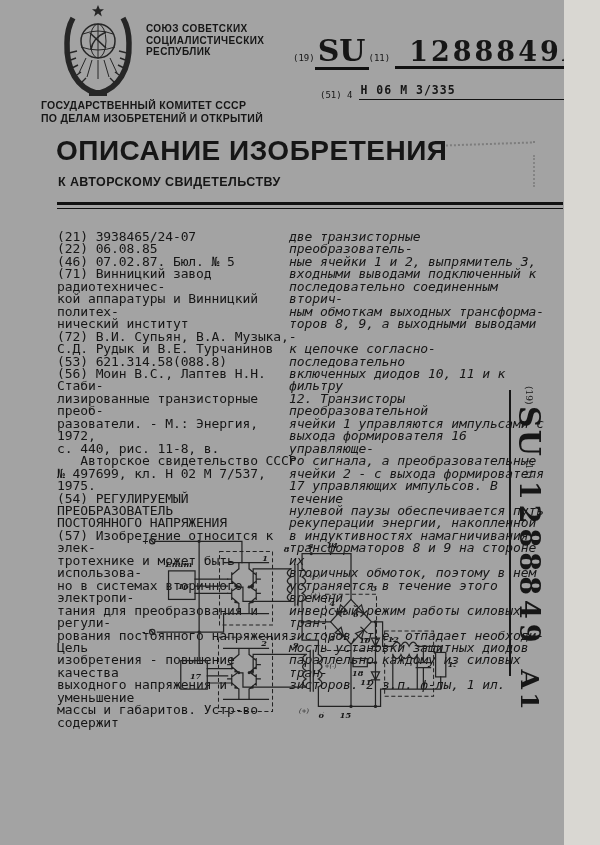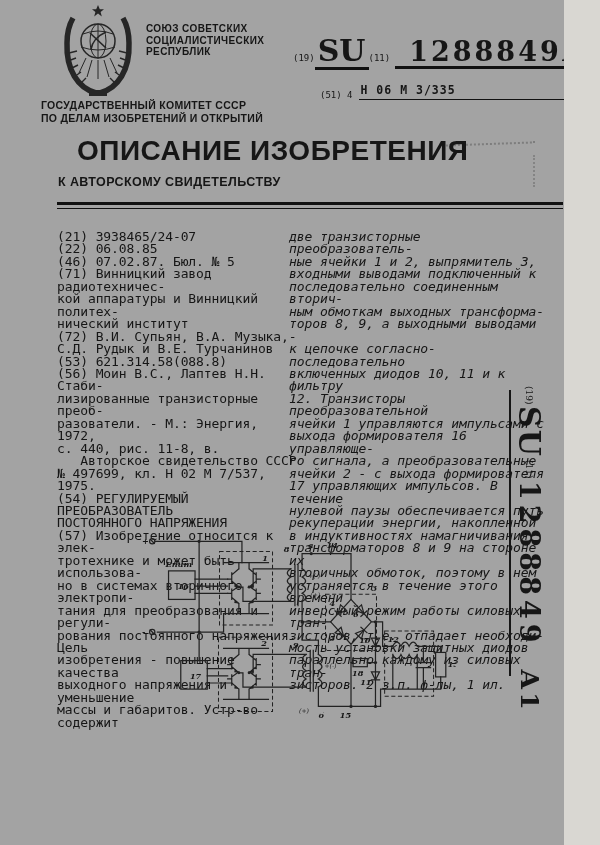--- a/index.html
+++ b/index.html
@@ -14,21 +14,21 @@
   .pubrow{left:293px;top:36px;width:270px;display:flex;align-items:baseline;}
   .tinycode{font-size:9px;}
   .su-big{font:bold 30px/30px "DejaVu Serif","Liberation Serif",serif;border-bottom:3px solid #111;padding:0 3px 1px 3px;}
   .numgroup{flex:1;display:flex;align-items:baseline;border-bottom:3px solid #111;margin-left:5px;padding-bottom:1px;}
   .doc-num{font:bold 27px/27px "DejaVu Serif","Liberation Serif",serif;letter-spacing:3px;margin-left:14px;}
   .kind{font:bold 25px/25px "DejaVu Serif","Liberation Serif",serif;margin-left:auto;margin-right:10px;}
   .classrow{left:293px;top:84px;width:270px;display:flex;align-items:flex-end;margin-left:27px;}
   .classcode{font:bold 11.5px/13px "DejaVu Sans Mono",monospace;letter-spacing:1px;border-bottom:1.5px solid #111;padding:0 4px 2px 2px;margin-left:6px;}
   .classfill{flex:1;border-bottom:1.5px solid #111;height:1px;}
 
-  .title{left:56px;top:136px;font:bold 28px/30px "Liberation Sans",sans-serif;letter-spacing:.5px;margin-left:21px;}
+  .title{left:56px;top:136px;font:bold 28px/30px "Liberation Sans",sans-serif;letter-spacing:.5px;}
   .subtitle{left:58px;top:175px;font:bold 12.5px/14px "Liberation Sans",sans-serif;letter-spacing:.4px;text-align:right;}
   .rule{left:57px;top:202px;width:506px;height:3px;border-top:3.5px solid #111;border-bottom:1.5px solid #111;}
 
   
   .smudge{left:443px;top:143px;width:92px;height:4px;border-top:2px dotted rgba(40,40,40,.3);transform:rotate(-2deg);}
   .smudge2{left:533px;top:155px;width:3px;height:32px;border-left:2px dotted rgba(40,40,40,.25);}
 
   
   .col{top:231px;font-size:13px;line-height:12.45px;letter-spacing:-.1px;}
   .col1{left:57px;width:246px;}

